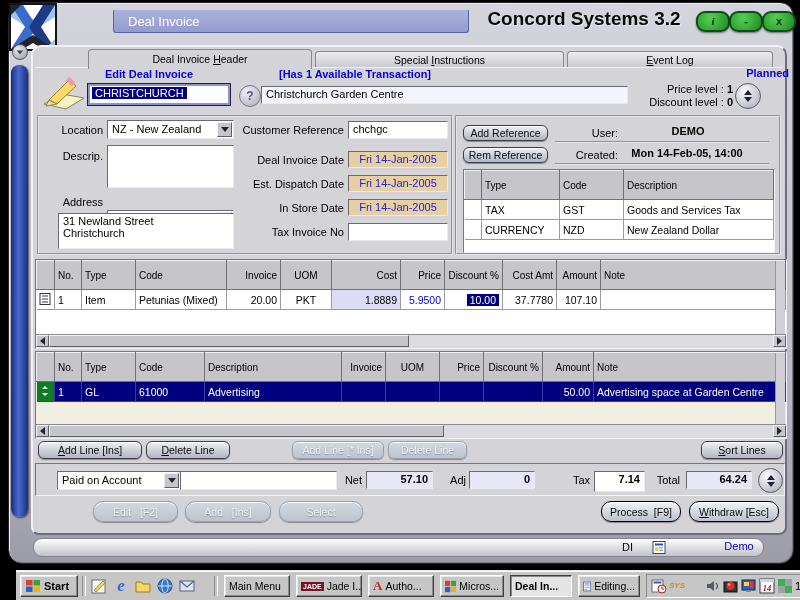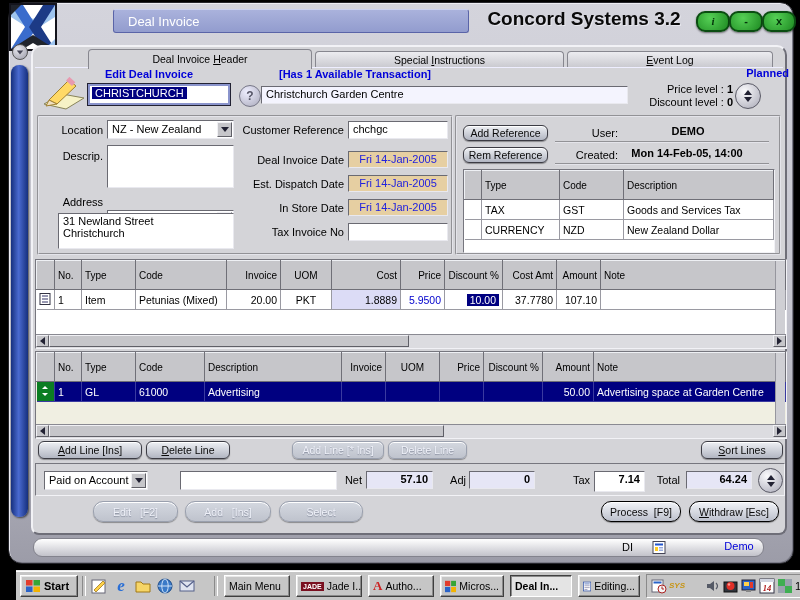--- a/index.html
+++ b/index.html
@@ -386,21 +386,21 @@
         </div>
       </div>
 
       <div class="abs pill" style="left:5px;top:394px;width:104px;height:18px"><u>A</u>dd Line [Ins]</div>
       <div class="abs pill" style="left:113px;top:394px;width:84px;height:18px"><u>D</u>elete Line</div>
       <div class="abs pill disabled" style="left:215px;top:394px;width:92px;height:18px">Add Line [* Ins]</div>
       <div class="abs pill disabled" style="left:311px;top:394px;width:79px;height:18px">Delete Line</div>
       <div class="abs pill" style="left:668px;top:394px;width:82px;height:18px"><u>S</u>ort Lines</div>
 
       <div class="abs sunk" style="left:2px;top:416px;width:750px;height:33px;background:#d4d4d8">
-        <div class="abs dd" style="left:8px;top:7px;width:104px;height:19px">
+        <div class="abs dd" style="left:21px;top:7px;width:124px;height:19px">
           <span class="val">Paid on Account</span>
           <span class="btn">
               <span class="tri-d"></span>
             </span>
         </div>
         <div class="abs field" style="left:144px;top:7px;width:157px;height:19px"></div>
         <div class="abs lbl" style="left:298px;top:10px;width:28px">Net</div>
         <div class="abs field" style="left:330px;top:7px;width:67px;height:18px;background:#e6e6f6;text-align:right;font-weight:bold">57.10</div>
         <div class="abs lbl" style="left:404px;top:10px;width:26px">Adj</div>
         <div class="abs field" style="left:433px;top:7px;width:66px;height:18px;background:#e6e6f6;text-align:right;font-weight:bold">0</div>

